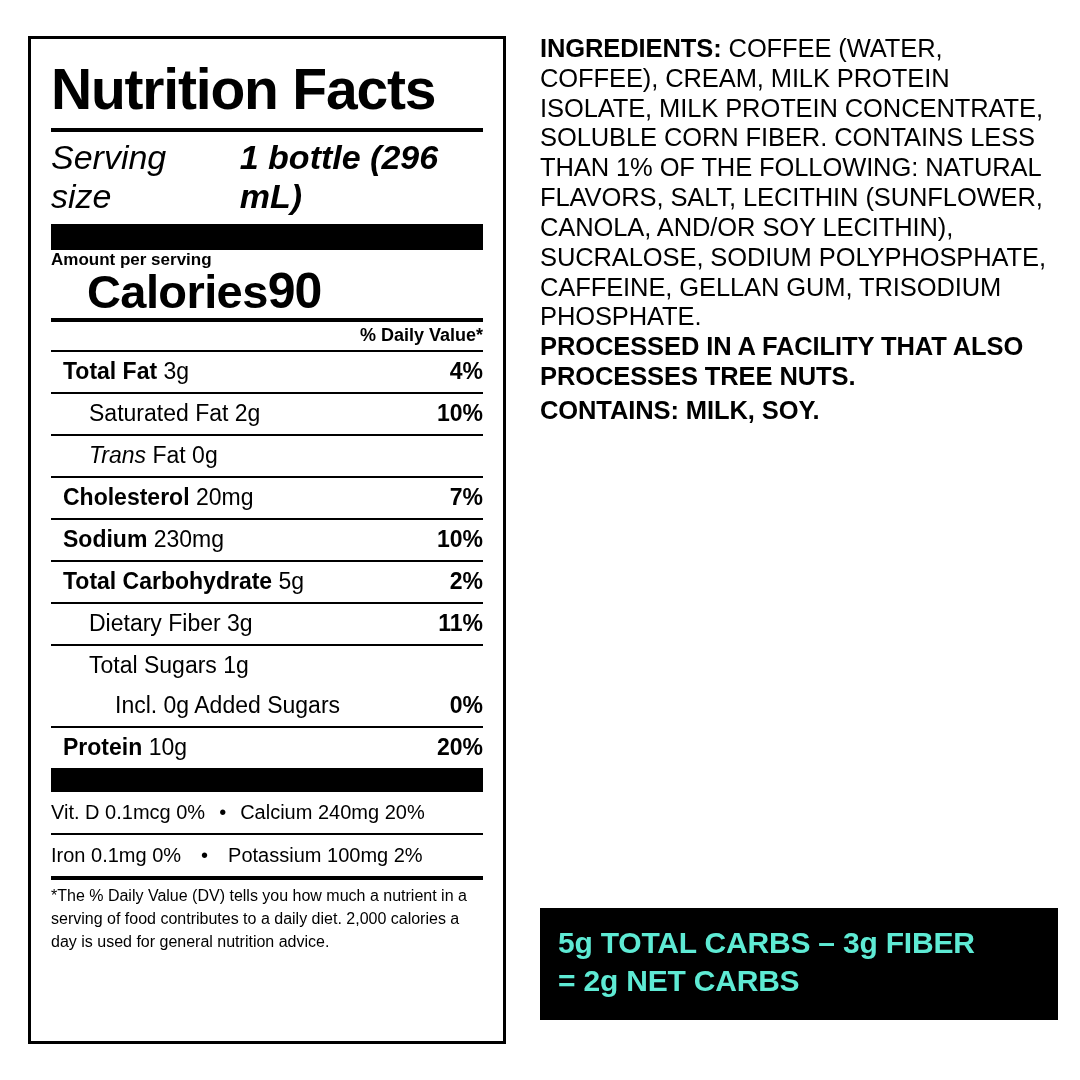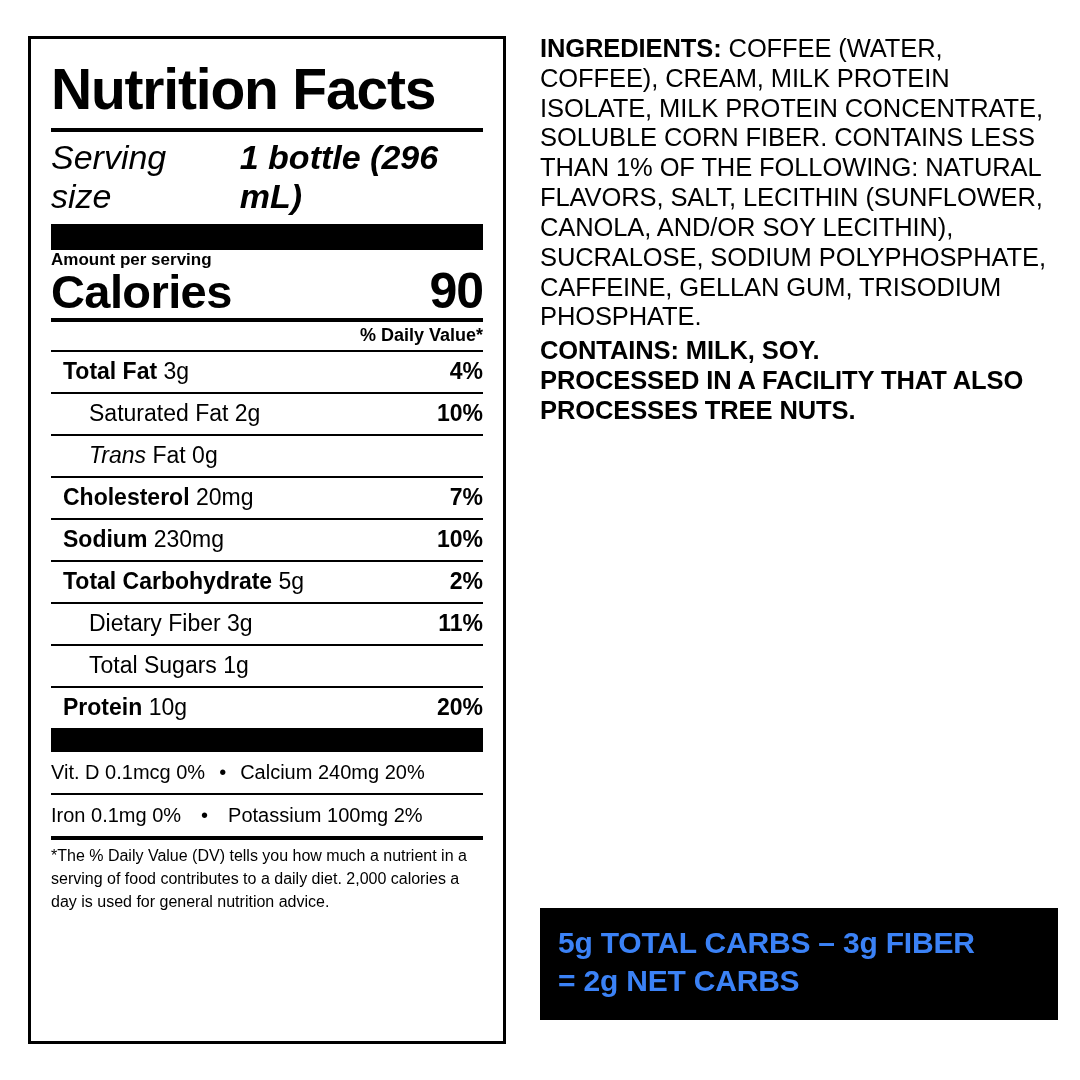--- a/index.html
+++ b/index.html
@@ -57,23 +57,24 @@
   .serving-value { font-weight: bold; margin-left: 22px; }
 
   .amount-per {
     font-size: 17px;
     font-weight: bold;
     padding-bottom: 0px;
   }
   .cal-row {
     display: flex;
     align-items: flex-end;
-    justify-content: space-between;
+    justify-content: flex-start;
     margin-top: -4px;
     margin-bottom: 2px;
+    margin-left: 36px;
   }
   .cal-label {
     font-size: 47px;
     font-weight: bold;
     letter-spacing: -0.6px;
     line-height: 1.05;
   }
   .cal-value {
     font-size: 50px;
     font-weight: bold;
@@ -135,21 +136,21 @@
     margin-top: 4px;
     font-weight: bold;
   }
 
   .netcarbs {
     position: absolute;
     left: 540px;
     top: 908px;
     width: 518px;
     background: #000;
-    color: #3b82f6;
+    color: #5eead4;
     padding: 16px 18px 20px 18px;
     box-sizing: border-box;
     font-weight: bold;
     font-size: 30px;
     line-height: 1.26;
     letter-spacing: -0.2px;
   }
 </style>
 </head>
 <body>
@@ -213,20 +214,24 @@
     <div class="nf-row">
       <span class="left indent1"><span>Dietary Fiber</span> <span>3g</span></span>
       <span class="right">11%</span>
     </div>
 
     <div class="nf-row">
       <span class="left indent1"><span>Total Sugars</span> <span>1g</span></span>
       <span class="right"></span>
     </div>
 
+    <div class="nf-row no-rule">
+      <span class="left indent2"><span>Incl. 0g Added Sugars</span></span>
+      <span class="right">0%</span>
+    </div>
 
     <div class="nf-row">
       <span class="left"><b>Protein</b> <span>10g</span></span>
       <span class="right">20%</span>
     </div>
 
     <div class="rule-thick2"></div>
 
     <div class="micro-row">
       <span>Vit. D 0.1mcg 0%</span><span class="sep">•</span><span>Calcium 240mg 20%</span>
@@ -235,22 +240,22 @@
     <div class="micro-row">
       <span>Iron 0.1mg 0%</span><span class="sep-wide">•</span><span>Potassium 100mg 2%</span>
     </div>
 
     <div class="footnote">*The % Daily Value (DV) tells you how much a nutrient in a serving of food contributes to a daily diet. 2,000 calories a day is used for general nutrition advice.</div>
   </div>
 
   <div class="ingredients">
     <span class="ing-head">INGREDIENTS:</span>
     <span class="ing-body">COFFEE (WATER, COFFEE), CREAM, MILK PROTEIN ISOLATE, MILK PROTEIN CONCENTRATE, SOLUBLE CORN FIBER. CONTAINS LESS THAN 1% OF THE FOLLOWING: NATURAL FLAVORS, SALT, LECITHIN (SUNFLOWER, CANOLA, AND/OR SOY LECITHIN), SUCRALOSE, SODIUM POLYPHOSPHATE, CAFFEINE, GELLAN GUM, TRISODIUM PHOSPHATE.</span>
+    <div class="contains-block" style="margin-top:0;">PROCESSED IN A FACILITY THAT ALSO PROCESSES TREE NUTS.</div>
     <div class="contains-block">CONTAINS: MILK, SOY.</div>
-    <div class="contains-block" style="margin-top:0;">PROCESSED IN A FACILITY THAT ALSO PROCESSES TREE NUTS.</div>
   </div>
 
   <div class="netcarbs">
     <div>5g TOTAL CARBS – 3g FIBER</div>
     <div>= 2g NET CARBS</div>
   </div>
 
 </div>
 
 </body></html>

